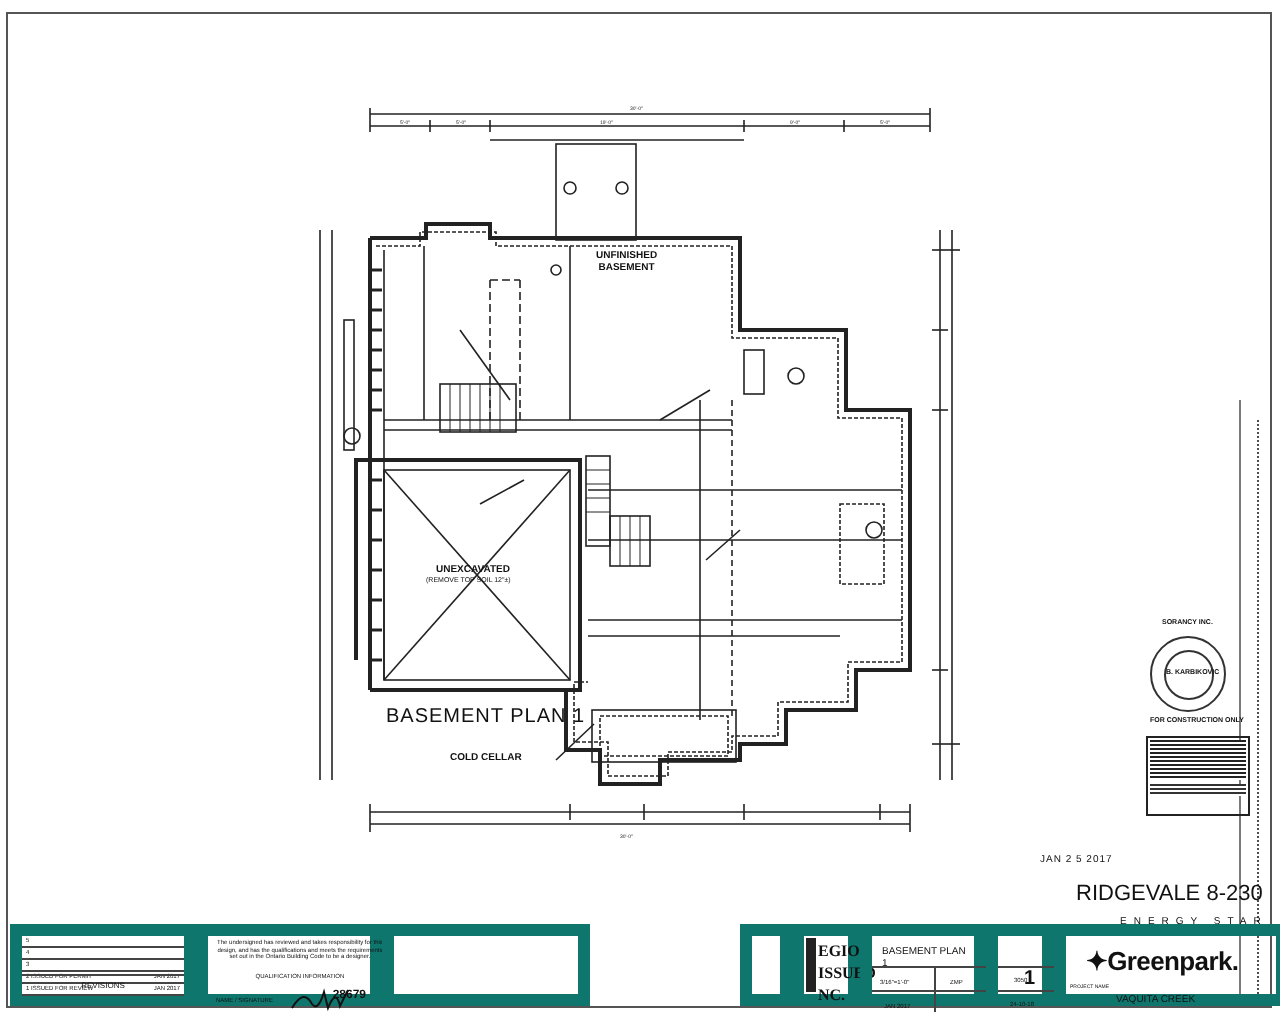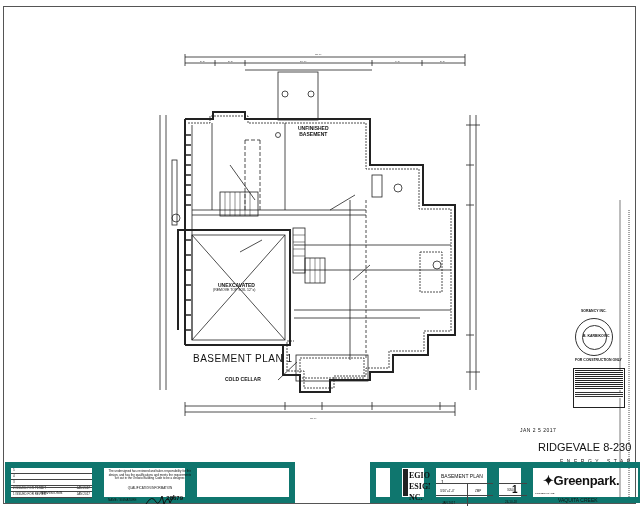--- a/index.html
+++ b/index.html
@@ -238,21 +238,21 @@
   <div class="tb-bcin">28679</div>
 </div>
 
 <div class="tb tb-blank"></div>
 
 <div class="tb tb-addr"></div>
 <div class="tb tb-logo">
   <div class="logo-bar"></div>
   <div class="logo-text">
     <div>EGION</div>
-    <div>ESIGN</div>
+    <div>ISSUED</div>
     <div>NC.</div>
   </div>
 </div>
 
 <div class="tb tb-sheet">
   <div class="tb-sheet-title">BASEMENT PLAN 1</div>
   <div class="tb-cell" style="left:0;top:15px;width:31px;height:12px;border-right:0.5px solid #444;">
     <span style="position:absolute;left:4px;top:5px;">3/16"=1'-0"</span>
   </div>
   <div class="tb-cell" style="left:31px;top:15px;width:31px;height:12px;">

